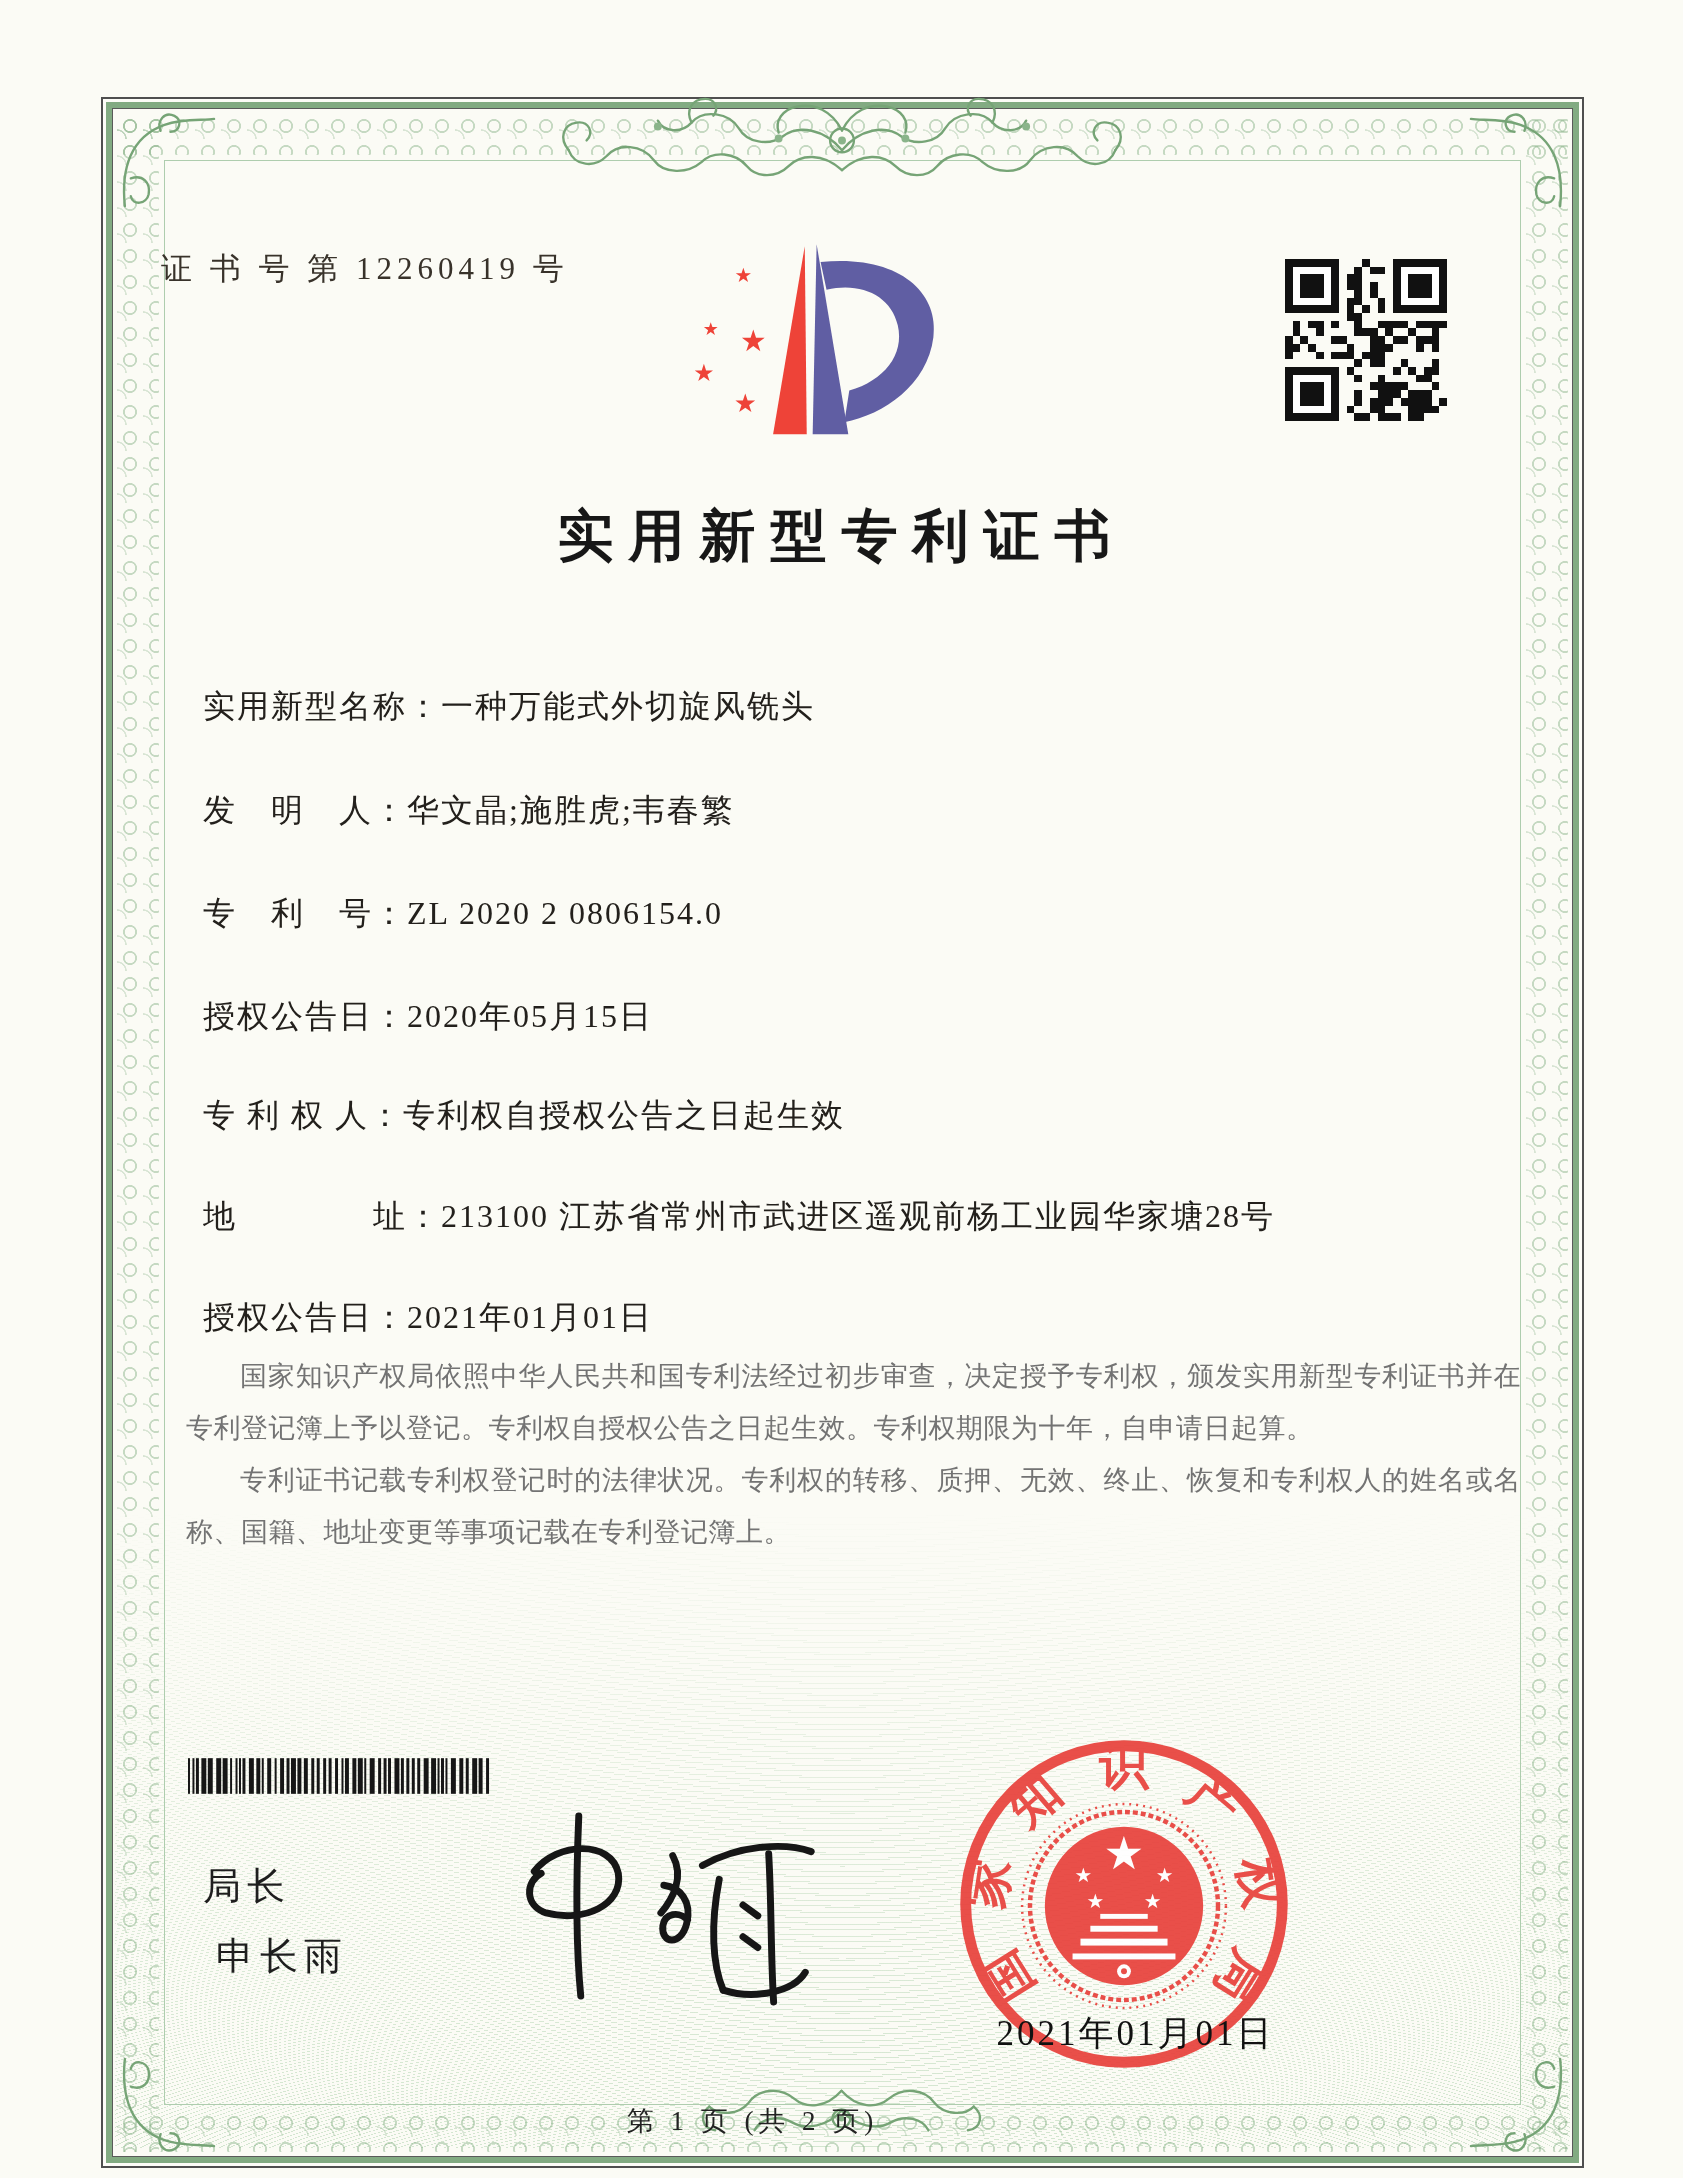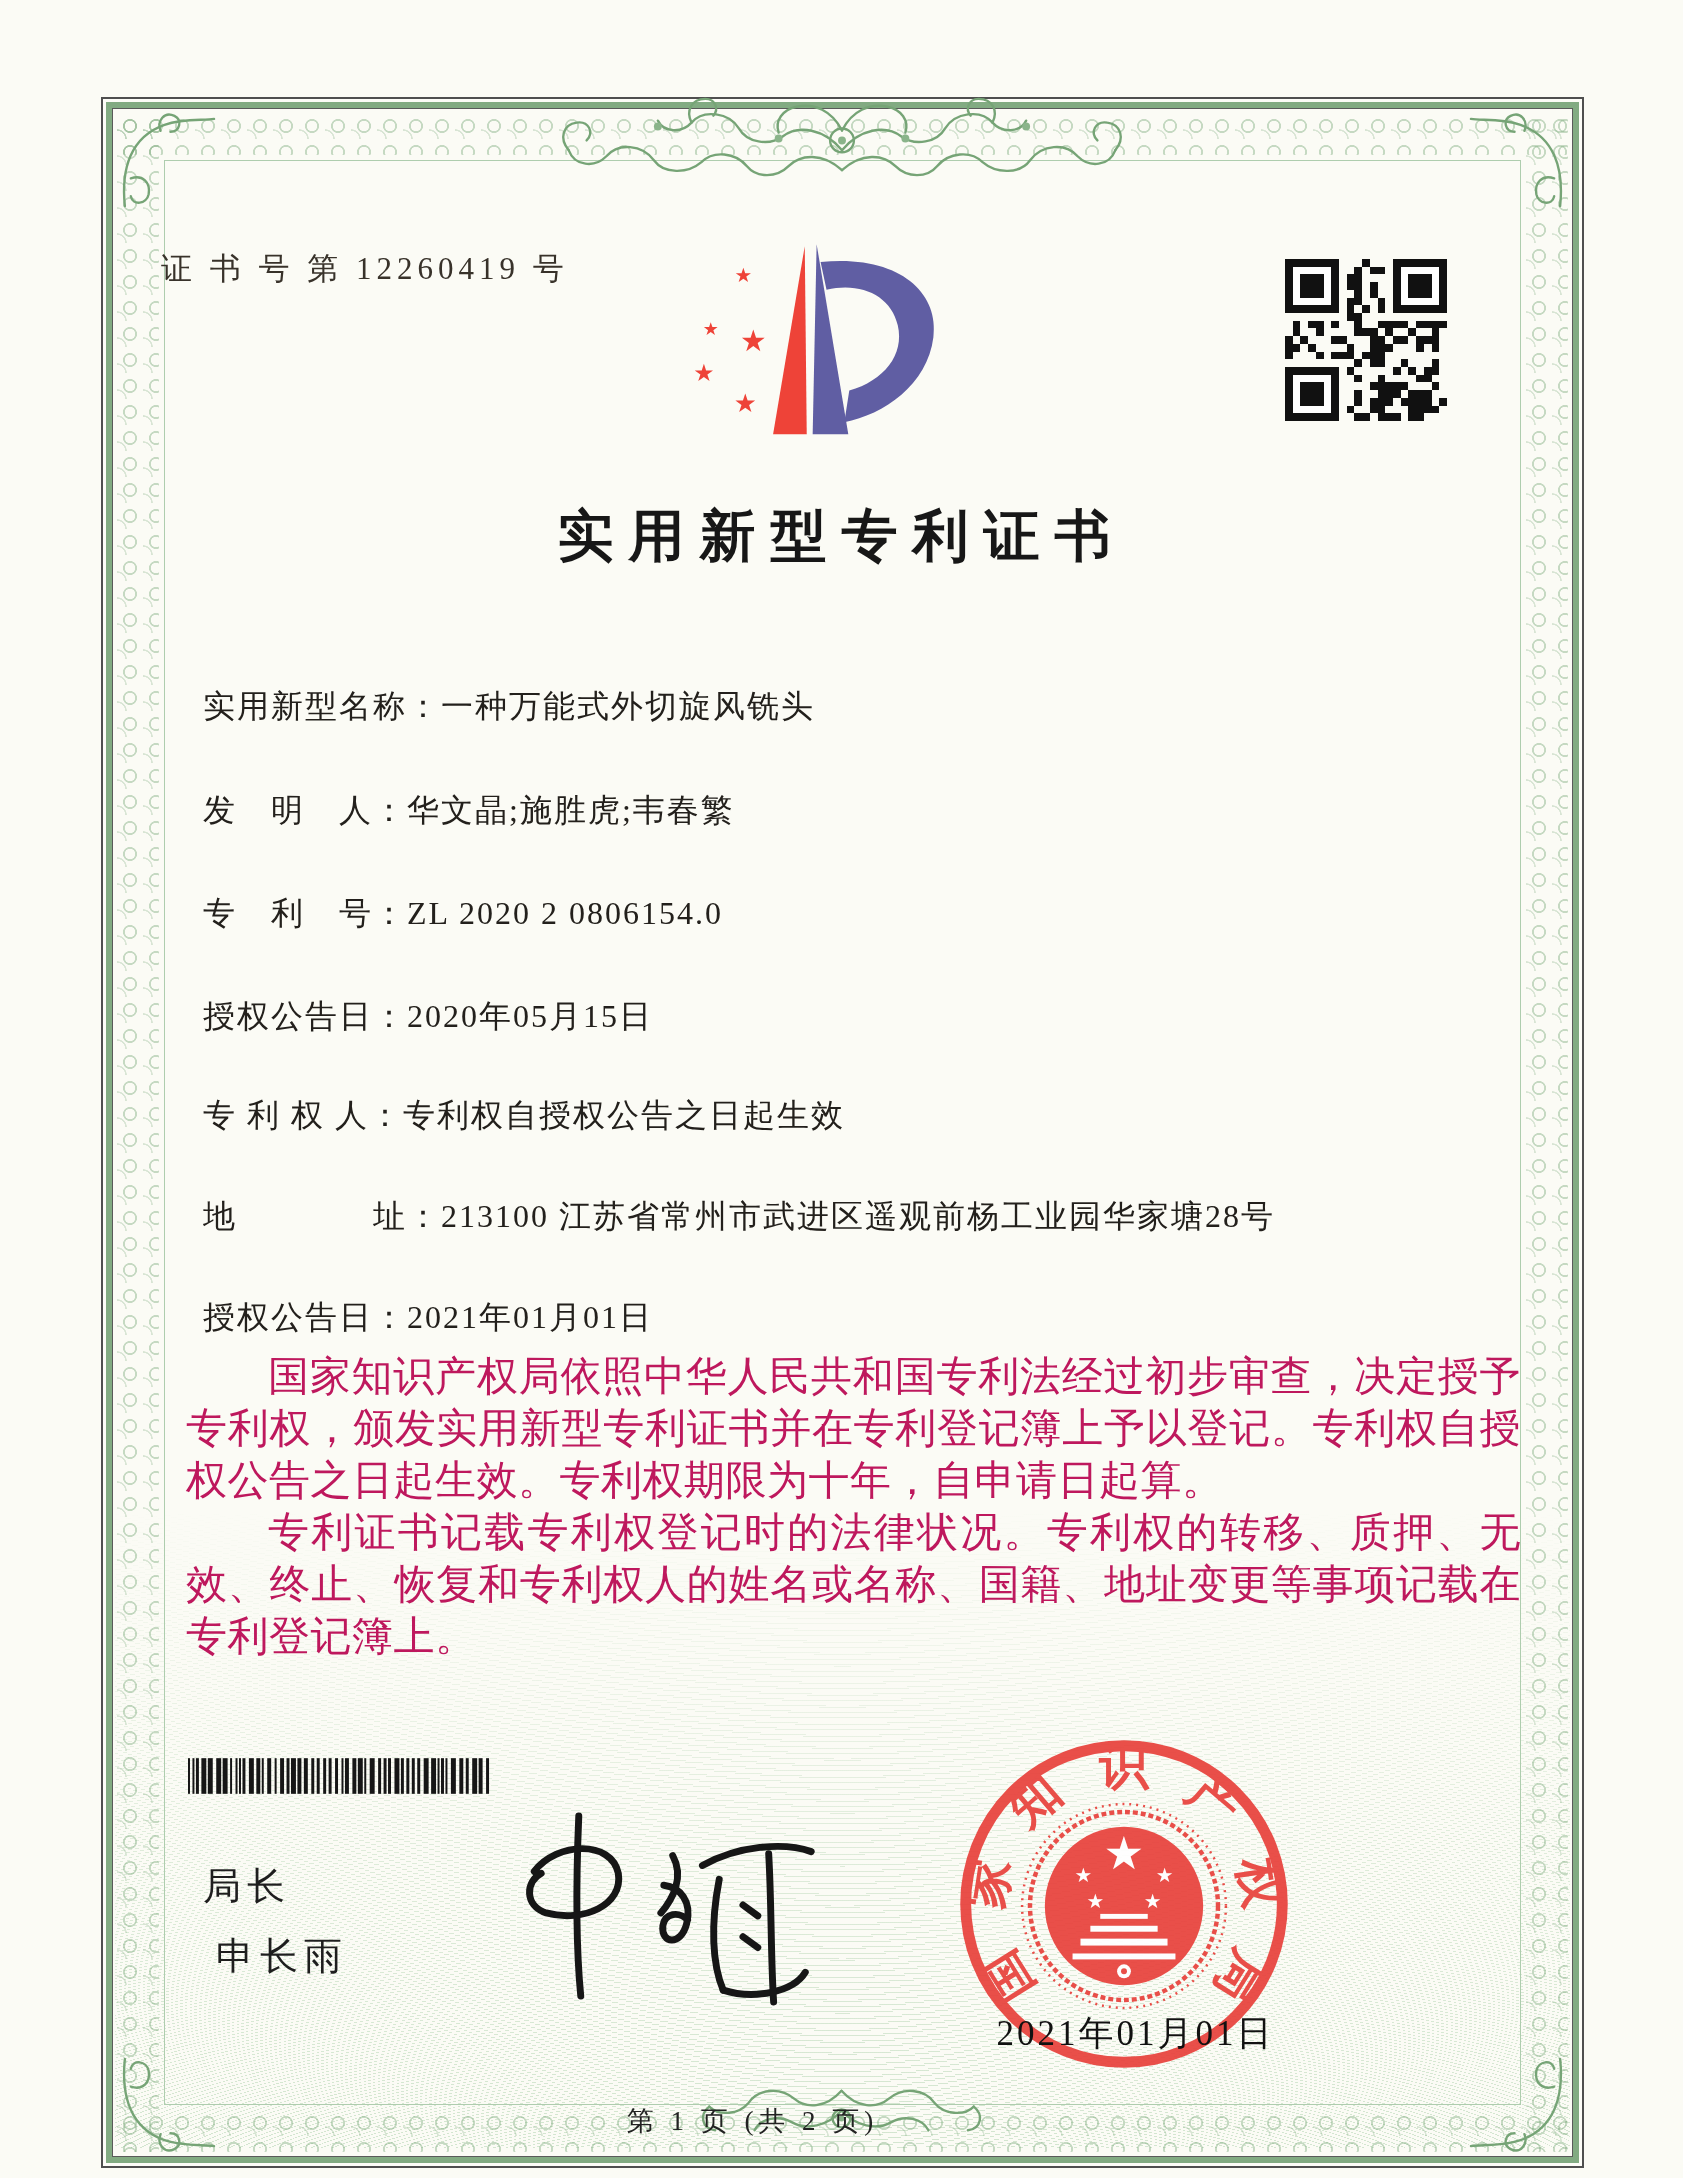--- a/index.html
+++ b/index.html
@@ -57,22 +57,22 @@
   .title{
     position:absolute;left:0;width:100%;top:499px;text-align:center;z-index:2;
     font-size:56px;font-weight:bold;letter-spacing:15px;color:#171717;
   }
   
   .row{position:absolute;left:203px;width:1317px;font-size:32px;letter-spacing:2px;color:#23201c;z-index:2;white-space:nowrap;}
   .row .pair2{position:absolute;left:606px;top:0;}
   
   .paras{position:absolute;left:186px;top:1350px;width:1335px;z-index:2;}
   .paras p{
-    margin:0;font-size:41px;line-height:52px;text-indent:2em;
-    letter-spacing:0.5px;text-align:justify;color:#be185d;
+    margin:0;font-size:27px;line-height:52px;text-indent:2em;
+    letter-spacing:0.5px;text-align:justify;color:#737373;
   }
   
   .barcode{position:absolute;left:188px;top:1758px;width:305px;height:36px;z-index:2;}
   .signer-role{position:absolute;left:203px;top:1861px;font-size:38px;letter-spacing:6px;z-index:2;
     font-family:Liberation Mono, monospace;color:#1e1e1e;}
   .signer-name{position:absolute;left:203px;top:1931px;font-size:38px;letter-spacing:6px;z-index:2;
     font-family:"Liberation Sans","DejaVu Sans",sans-serif;color:#1e1e1e;margin-left:13px;}
   .signature{position:absolute;left:376px;top:1794px;width:455px;height:228px;z-index:2;}
   .signature path{stroke:#161616;fill:none;stroke-width:7;stroke-linecap:round;stroke-linejoin:round;}
   .seal{position:absolute;left:936px;top:1716px;width:376px;height:376px;z-index:3;opacity:.93;}

